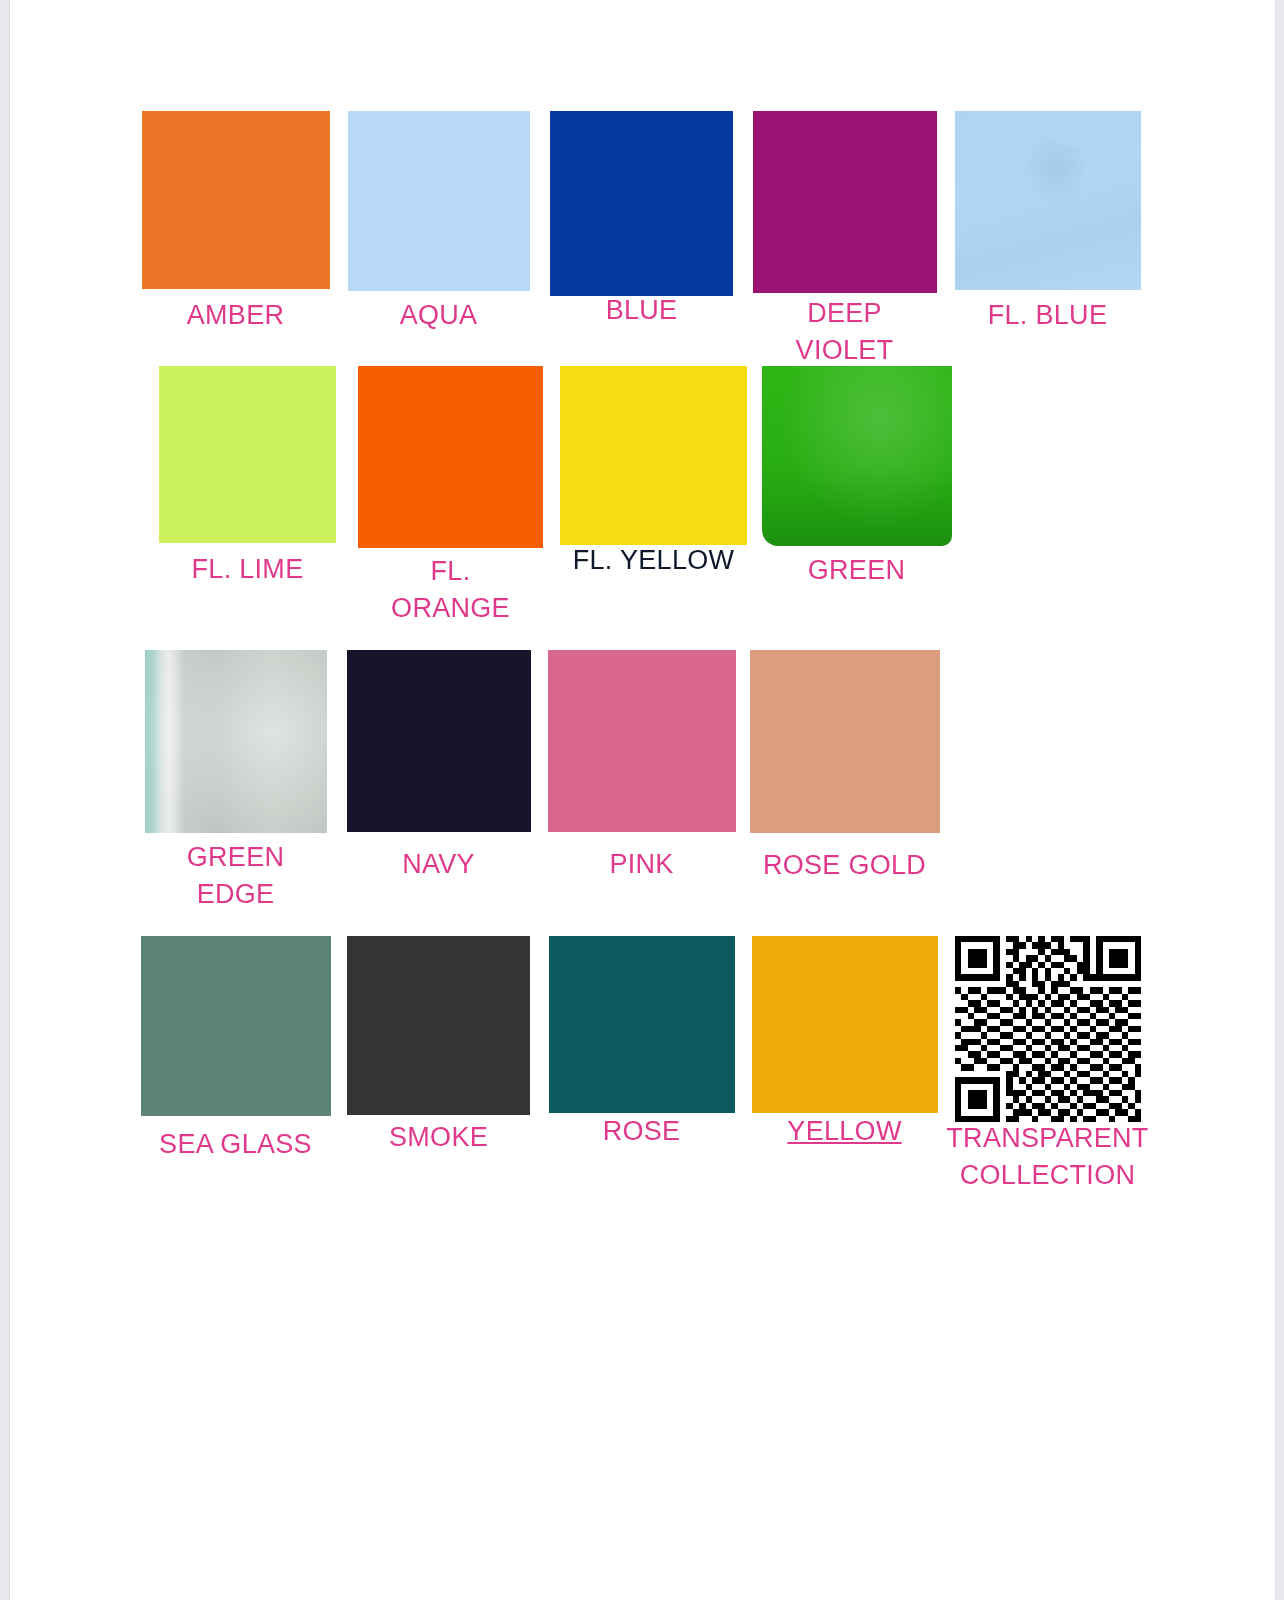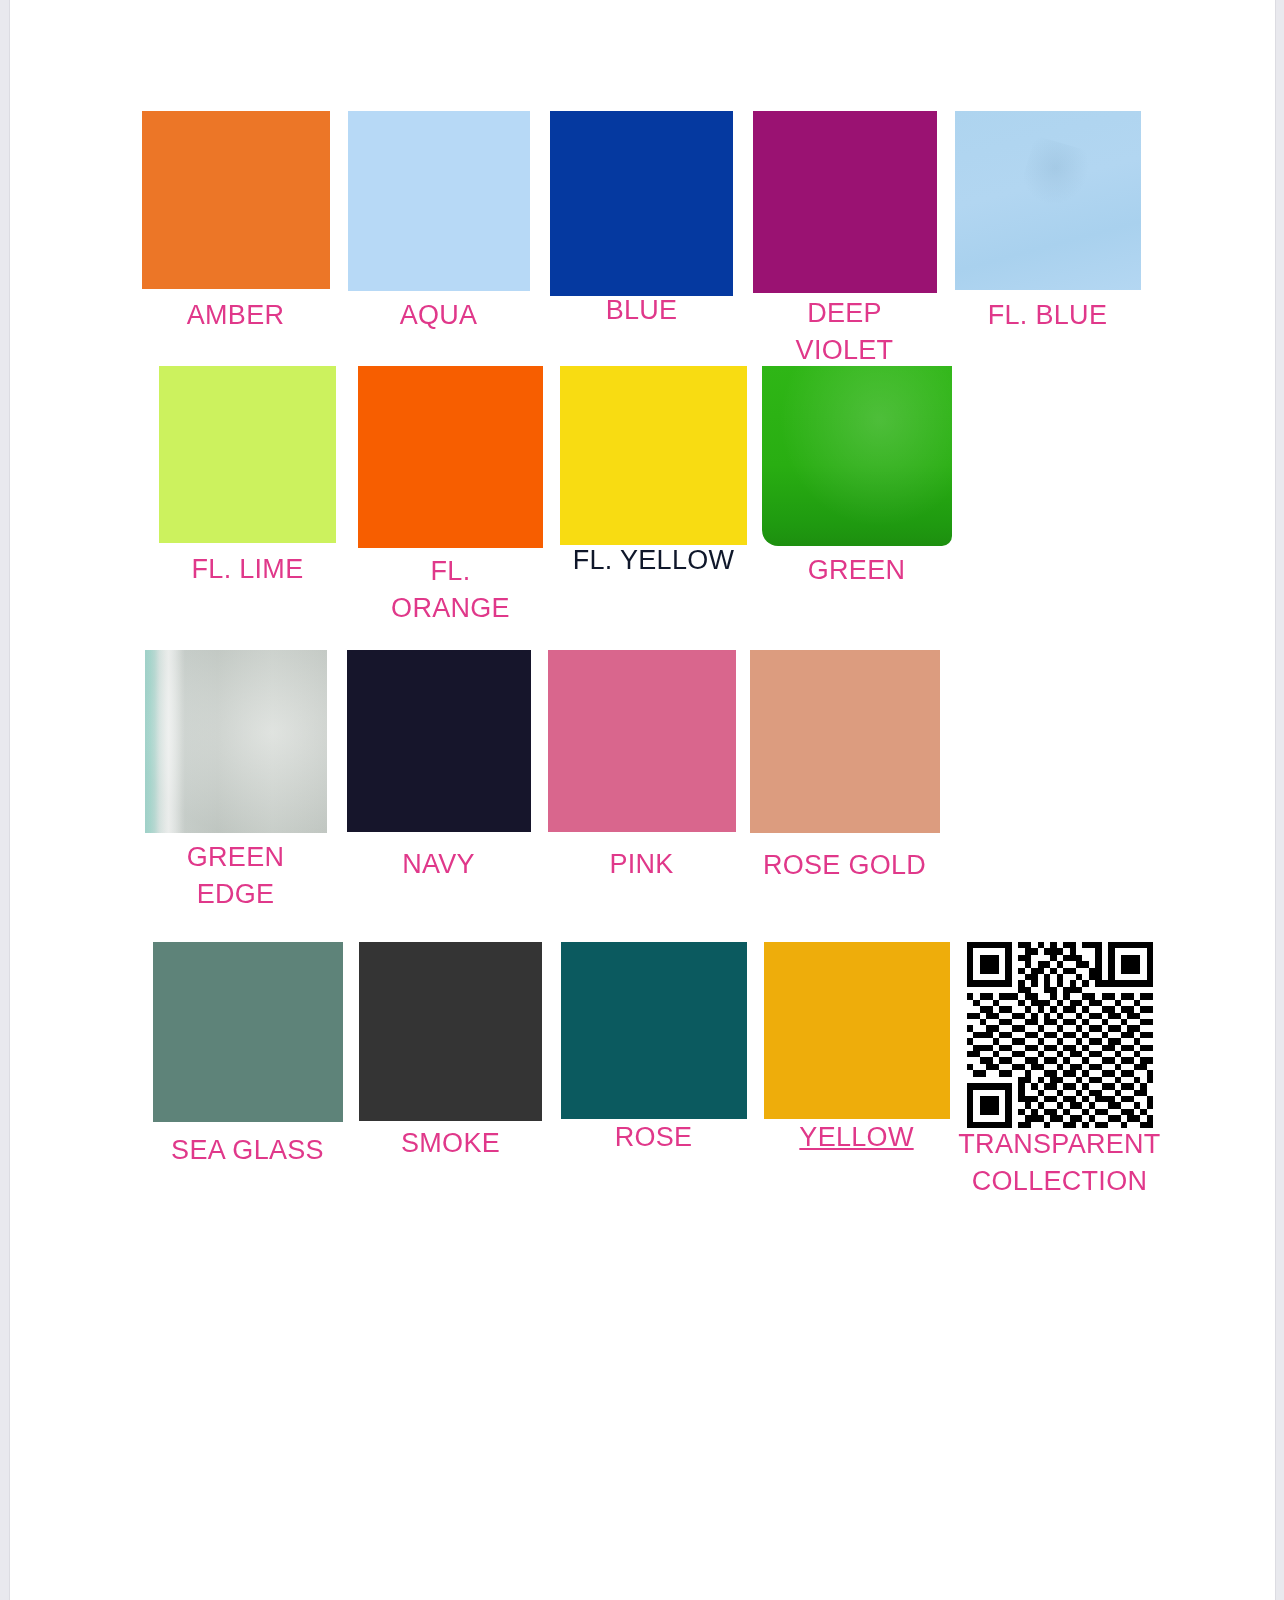--- a/index.html
+++ b/index.html
@@ -168,21 +168,21 @@
           </div>
           <div class="label" style="color: rgb(224, 56, 138); margin-top: 14px;">PINK</div>
         </div>
         <div class="cell">
           <div class="chip" style="width: 190px; height: 183px;">
             <div class="chip-inner" style="background: rgb(220, 156, 127);"></div>
           </div>
           <div class="label" style="color: rgb(224, 56, 138); margin-top: 14px;">ROSE GOLD</div>
         </div>
       </div>
-      <div class="swatch-row" style="margin-top: 16px; height: auto; min-height: 0px; position: absolute; left: 12px; top: 822px;">
+      <div class="swatch-row" style="margin-top: 10px; height: auto; min-height: 0px; position: absolute; left: 0px; top: 822px;">
         <div class="cell">
           <div class="chip" style="width: 190px; height: 180px;">
             <div class="chip-inner" style="background: rgb(94, 131, 121);"></div>
           </div>
           <div class="label" style="color: rgb(224, 56, 138); margin-top: 10px;">SEA GLASS</div>
         </div>
         <div class="cell">
           <div class="chip" style="width: 183px; height: 179px;">
             <div class="chip-inner" style="background: rgb(52, 52, 52);"></div>
           </div>

